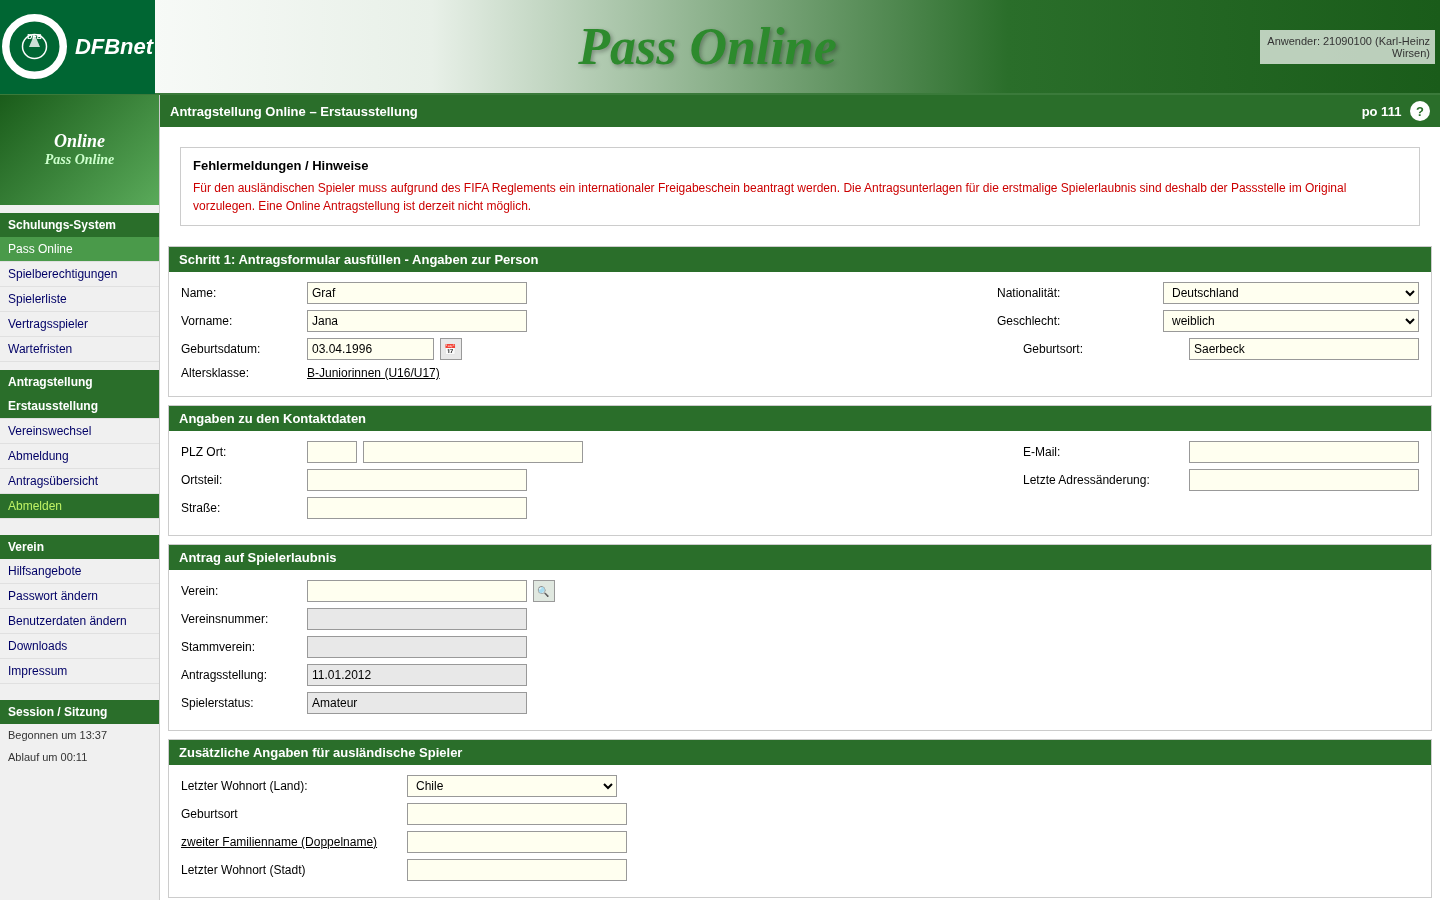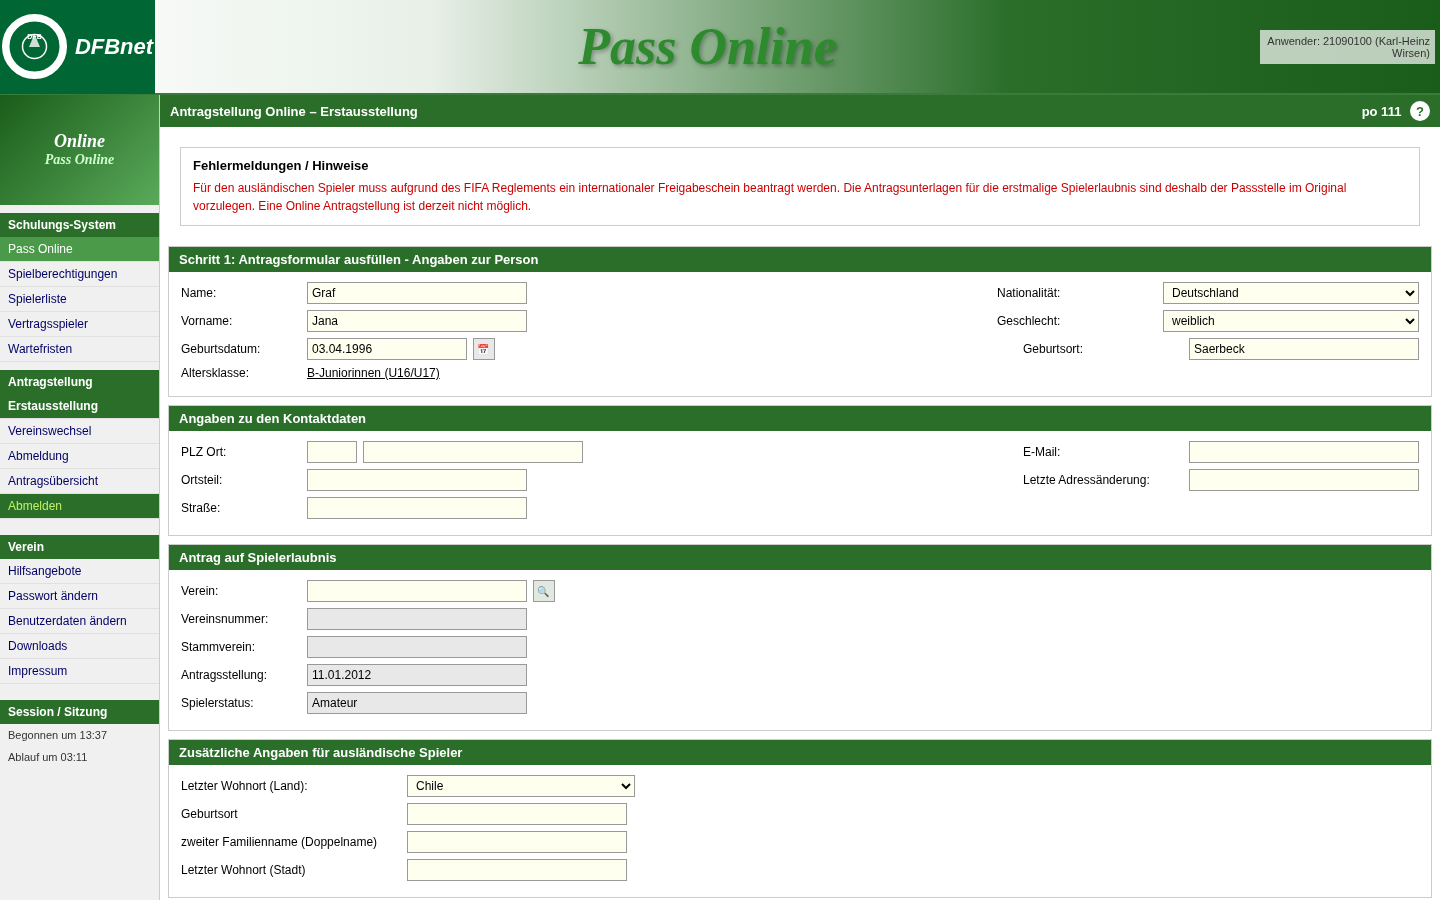--- a/index.html
+++ b/index.html
@@ -325,21 +325,21 @@
     <a class="sidebar-item">Hilfsangebote</a>
     <a class="sidebar-item">Passwort ändern</a>
     <a class="sidebar-item">Benutzerdaten ändern</a>
     <a class="sidebar-item">Downloads</a>
     <a class="sidebar-item">Impressum</a>
 
     <div class="sidebar-divider"></div>
 
     <div class="sidebar-section-header">Session / Sitzung</div>
     <div class="session-info">Begonnen um 13:37</div>
-    <div class="session-info">Ablauf um 03:11</div>
+    <div class="session-info">Ablauf um 00:11</div>
   </div>
 
   <div id="content">
 
     <div id="content-header">
       <span>Antragstellung Online – Erstausstellung</span>
       <span>
         <span>po 111</span>
         <span class="help-badge">?</span>
       </span>
@@ -372,21 +372,21 @@
           <span style="flex:1"></span>
           <span class="form-label right-label">Geschlecht:</span>
           <select class="form-select">
             <option>weiblich</option>
             <option>männlich</option>
           </select>
         </div>
 
         <div class="form-row">
           <span class="form-label">Geburtsdatum:</span>
-          <input class="form-input" style="width: 160px;" type="text" value="03.04.1996">
+          <input class="form-input" style="width: 127px;" type="text" value="03.04.1996">
           <button class="calendar-btn">📅</button>
           <span style="flex:1"></span>
           <span class="form-label right-label">Geburtsort:</span>
           <input class="form-input" style="width: 230px;" type="text" value="Saerbeck">
         </div>
 
         <div class="form-row">
           <span class="form-label">Altersklasse:</span>
           <span class="form-static">B-Juniorinnen (U16/U17)</span>
         </div>
@@ -452,34 +452,34 @@
         </div>
       </div>
     </div>
 
     <div class="form-section">
       <div class="form-section-header">Zusätzliche Angaben für ausländische Spieler</div>
       <div class="form-section-body">
 
         <div class="form-row">
           <span class="form-label" style="width:220px;">Letzter Wohnort (Land):</span>
-          <select class="form-select" style="width:228px;">
+          <select class="form-select" style="width:210px;">
             <option>Chile</option>
             <option>Deutschland</option>
             <option>Österreich</option>
           </select>
         </div>
 
         <div class="form-row">
           <span class="form-label" style="width:220px;">Geburtsort</span>
           <input class="form-input" style="width: 220px;" type="text" value="">
         </div>
 
         <div class="form-row">
-          <span class="form-label" style="width:220px;">zweiter Familienname (Doppelname)</span>
+          <span class="form-label" style="width:220px;text-decoration:underline;">zweiter Familienname (Doppelname)</span>
           <input class="form-input" style="width: 220px;" type="text" value="">
         </div>
 
         <div class="form-row">
           <span class="form-label" style="width:220px;">Letzter Wohnort (Stadt)</span>
           <input class="form-input" style="width: 220px;" type="text" value="">
         </div>
       </div>
     </div>
 

